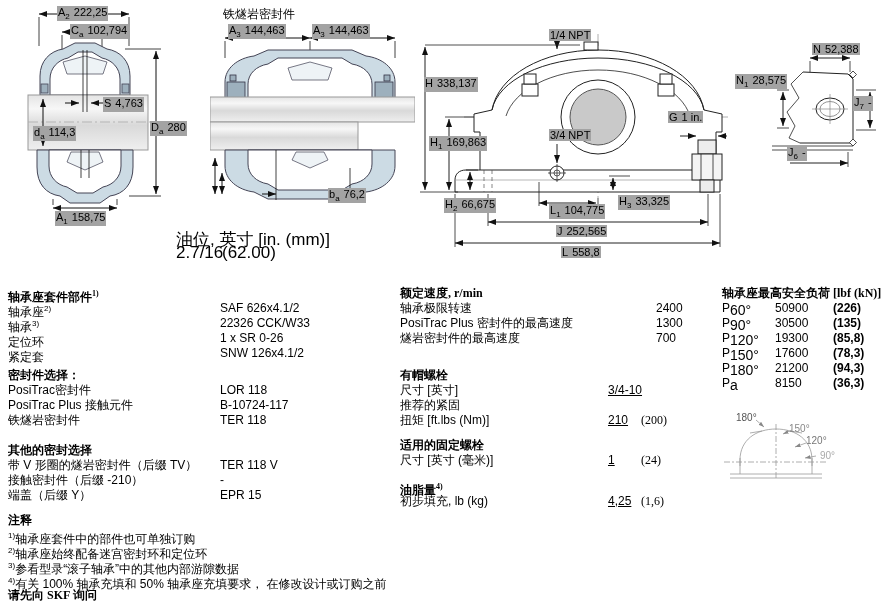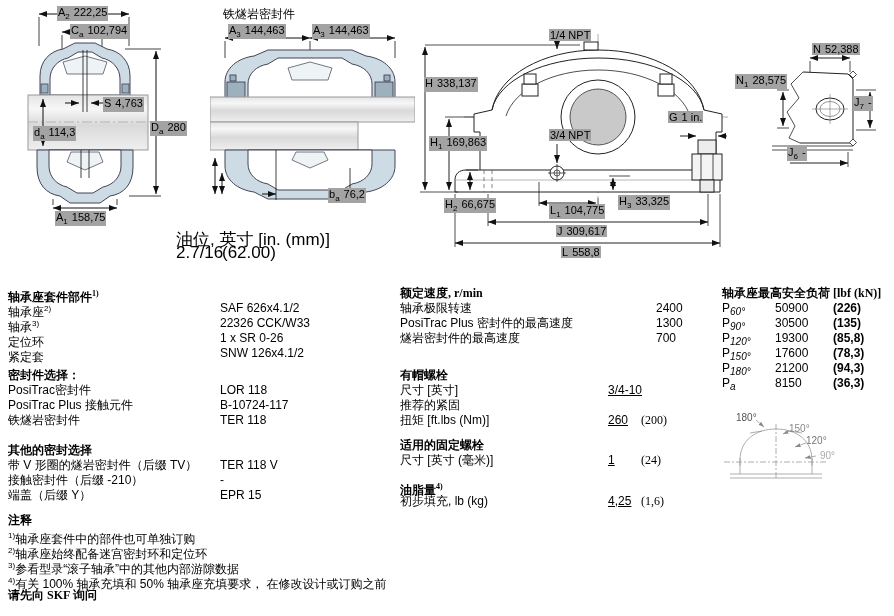--- a/index.html
+++ b/index.html
@@ -15,21 +15,21 @@
   .hdr{font-weight:bold;height:15px;line-height:15px;white-space:nowrap;font-family:Liberation Serif, serif;}
   .hdr sup{font-size:8px;font-weight:bold;}
   .row{position:relative;height:15px;line-height:15px;white-space:nowrap;}
   .row sup{font-size:8px;}
   .row .val{position:absolute;left:212px;top:0;}
   .row .v1{position:absolute;left:208px;top:0;text-decoration:underline;}
   .row .v2{position:absolute;left:241px;top:0;font-family:Liberation Serif, serif;}
   .row .vr{position:absolute;left:256px;top:0;}
   .row .p1{position:absolute;left:53px;top:0;text-align:right;}
   .row .p2{position:absolute;left:111px;top:0;font-weight:bold;}
-  .row sub{font-size:10px;font-style:italic;}
+  .row sub{font-size:14px;}
   .ang{position:absolute;font-size:10px;white-space:nowrap;}
 </style>
 </head>
 <body>
 
 <div class="page">
 
   <svg style="left:25px;top:0;" width="185" height="228" viewBox="0 0 185 228">
     <defs>
       <marker id="ar1" markerWidth="9" markerHeight="8" refX="8" refY="3" orient="auto-start-reverse">
@@ -250,21 +250,21 @@
   <div class="oil" style="left:222px;top:243px">(62.00)</div>
 
   <div class="dim" style="left:549px;top:29px"><span>1/4 NPT</span></div>
   <div class="dim" style="left:424px;top:77px"><span>H</span><sub></sub><span class="v">338,137</span></div>
   <div class="dim" style="left:549px;top:129px"><span>3/4 NPT</span></div>
   <div class="dim" style="left:668px;top:111px"><span>G</span><span class="v">1 in.</span></div>
   <div class="dim" style="left:429px;top:136px"><span>H</span><sub>1</sub><span class="v">169,863</span></div>
   <div class="dim" style="left:444px;top:198px"><span>H</span><sub>2</sub><span class="v">66,675</span></div>
   <div class="dim" style="left:618px;top:195px"><span>H</span><sub>3</sub><span class="v">33,325</span></div>
   <div class="dim" style="left:549px;top:204px"><span>L</span><sub>1</sub><span class="v">104,775</span></div>
-  <div class="dim" style="left:556px;top:225px"><span>J</span><span class="v">309,617</span></div>
+  <div class="dim" style="left:556px;top:225px"><span>J</span><span class="v">252,565</span></div>
   <div class="dim" style="left:561px;top:246px"><span>L</span><span class="v">558,8</span></div>
 
   <div class="dim" style="left:812px;top:43px"><span>N</span><span class="v">52,388</span></div>
   <div class="dim" style="left:735px;top:74px"><span>N</span><sub>1</sub><span class="v">28,575</span></div>
   <div class="dim" style="left:853px;top:96px"><span>J</span><sub>7</sub><span class="v">-</span></div>
   <div class="dim" style="left:787px;top:146px"><span>J</span><sub>6</sub><span class="v">-</span></div>
 
   <div class="ang" style="left:736px;top:412px;color:#555">180°</div>
   <div class="ang" style="left:789px;top:423px;color:#888">150°</div>
   <div class="ang" style="left:806px;top:435px;color:#777">120°</div>
@@ -301,21 +301,21 @@
   <div class="col" style="left:400px;top:286px">
     <div class="hdr">额定速度, r/min</div>
     <div class="row"><span>轴承极限转速</span><span class="vr">2400</span></div>
     <div class="row"><span>PosiTrac Plus 密封件的最高速度</span><span class="vr">1300</span></div>
     <div class="row"><span>燧岩密封件的最高速度</span><span class="vr">700</span></div>
   </div>
   <div class="col" style="left:400px;top:368px">
     <div class="hdr">有帽螺栓</div>
     <div class="row"><span>尺寸 [英寸]</span><span class="v1">3/4-10</span><span class="v2"></span></div>
     <div class="row"><span>推荐的紧固</span><span class="v1"></span><span class="v2"></span></div>
-    <div class="row"><span>扭矩 [ft.lbs (Nm)]</span><span class="v1">260</span><span class="v2">(200)</span></div>
+    <div class="row"><span>扭矩 [ft.lbs (Nm)]</span><span class="v1">210</span><span class="v2">(200)</span></div>
   </div>
   <div class="col" style="left:400px;top:438px">
     <div class="hdr">适用的固定螺栓</div>
     <div class="row"><span>尺寸 [英寸 (毫米)]</span><span class="v1">1</span><span class="v2">(24)</span></div>
   </div>
   <div class="col" style="left:400px;top:479px">
     <div class="hdr"><span>油脂量</span><sup>4)</sup></div>
     <div class="row"><span>初步填充, lb (kg)</span><span class="v1">4,25</span><span class="v2">(1,6)</span></div>
   </div>
 

